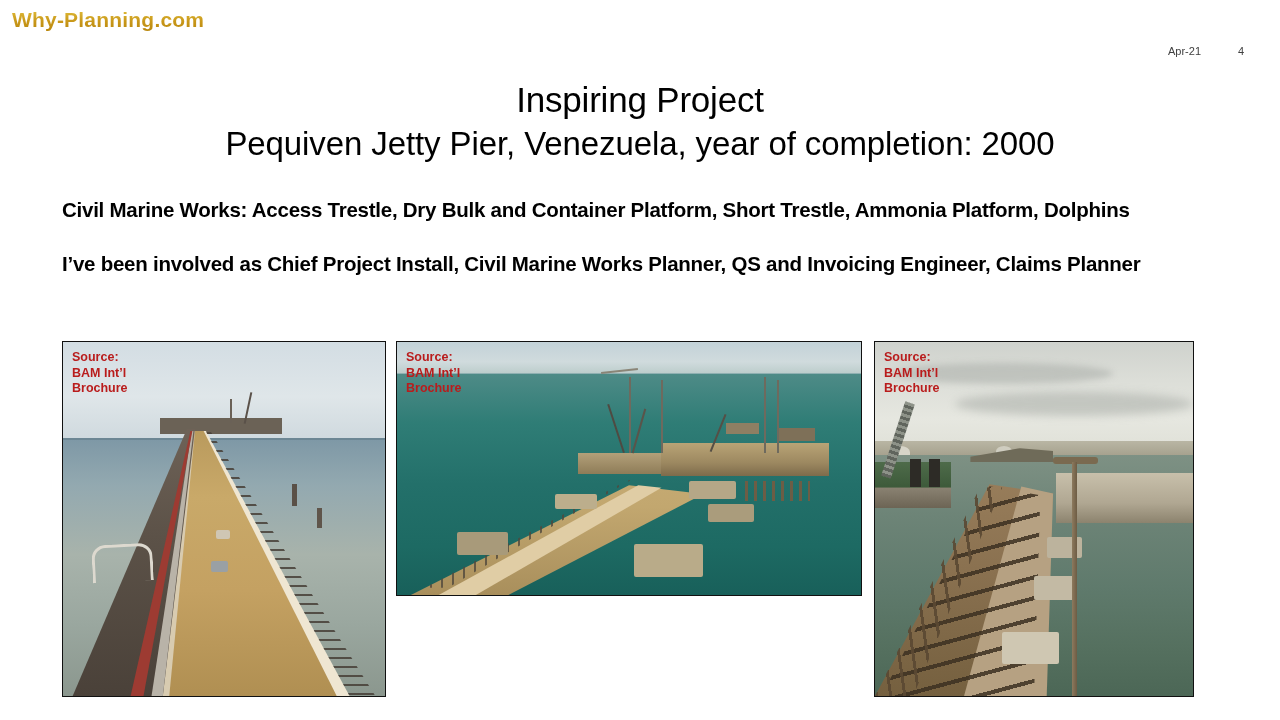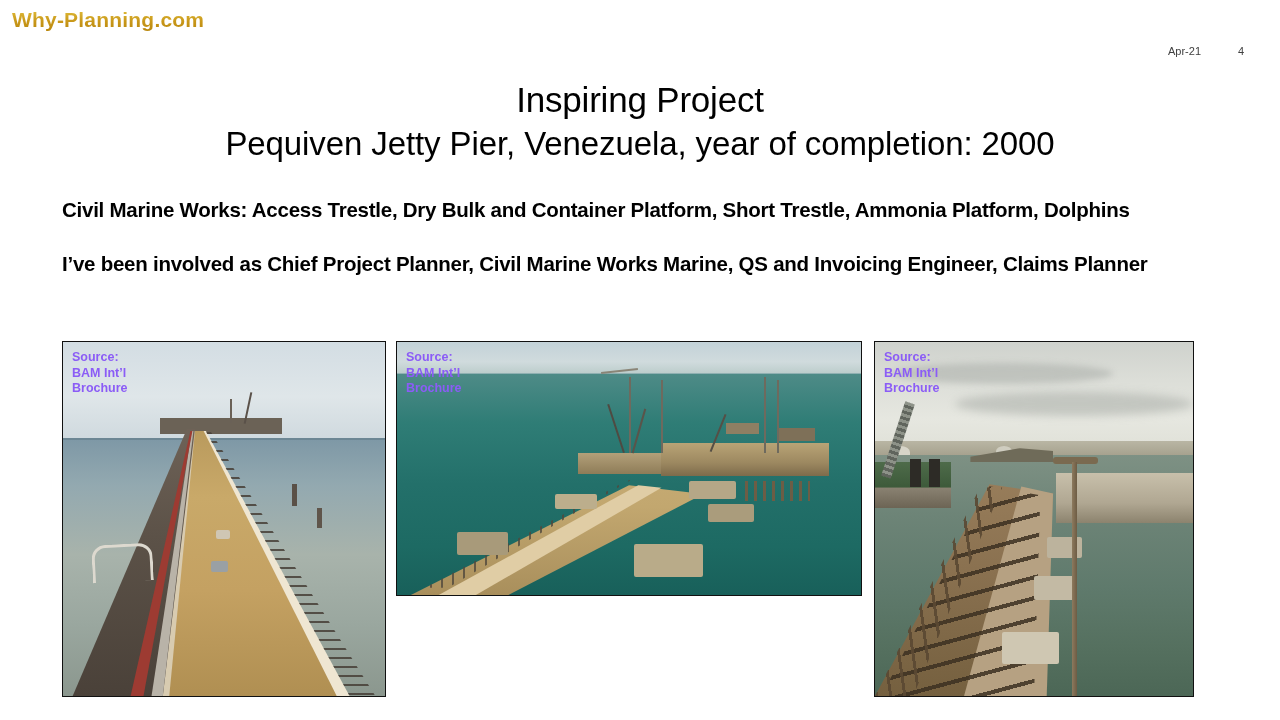--- a/index.html
+++ b/index.html
@@ -106,21 +106,21 @@
     inset: 0;
     overflow: hidden;
   }
   .source-label {
     position: absolute;
     left: 9px;
     top: 8px;
     font-size: 12.5px;
     font-weight: bold;
     line-height: 15.5px;
-    color: #8b5cf6;
+    color: #b91c1c;
     z-index: 40;
     white-space: nowrap;
   }
 
   
   .layer { position: absolute; }
 
   
   .p1-sky {
     left: 0; top: 0; width: 100%; height: 28%;
@@ -329,21 +329,21 @@
 
 <div class="meta-page">4</div>
 
 <div class="title-block">
   <div class="title-main">Inspiring Project</div>
   <div class="title-sub">Pequiven Jetty Pier, Venezuela, year of completion: 2000</div>
 </div>
 
 <div class="body-block">
   <div class="body-line">Civil Marine Works: Access Trestle, Dry Bulk and Container Platform, Short Trestle, Ammonia Platform, Dolphins</div>
-  <div class="body-line spaced">I’ve been involved as Chief Project Planner, Civil Marine Works Marine, QS and Invoicing Engineer, Claims Planner</div>
+  <div class="body-line spaced">I’ve been involved as Chief Project Install, Civil Marine Works Planner, QS and Invoicing Engineer, Claims Planner</div>
 </div>
 
 <div class="photo" id="photo-1">
   <div class="photo-scene">
     <div class="layer p1-sky"></div>
     <div class="layer p1-sea"></div>
     <div class="layer p1-horizon"></div>
     <div class="layer p1-platform"></div>
     <div class="layer p1-crane"></div>
     <div class="layer p1-crane2"></div>

